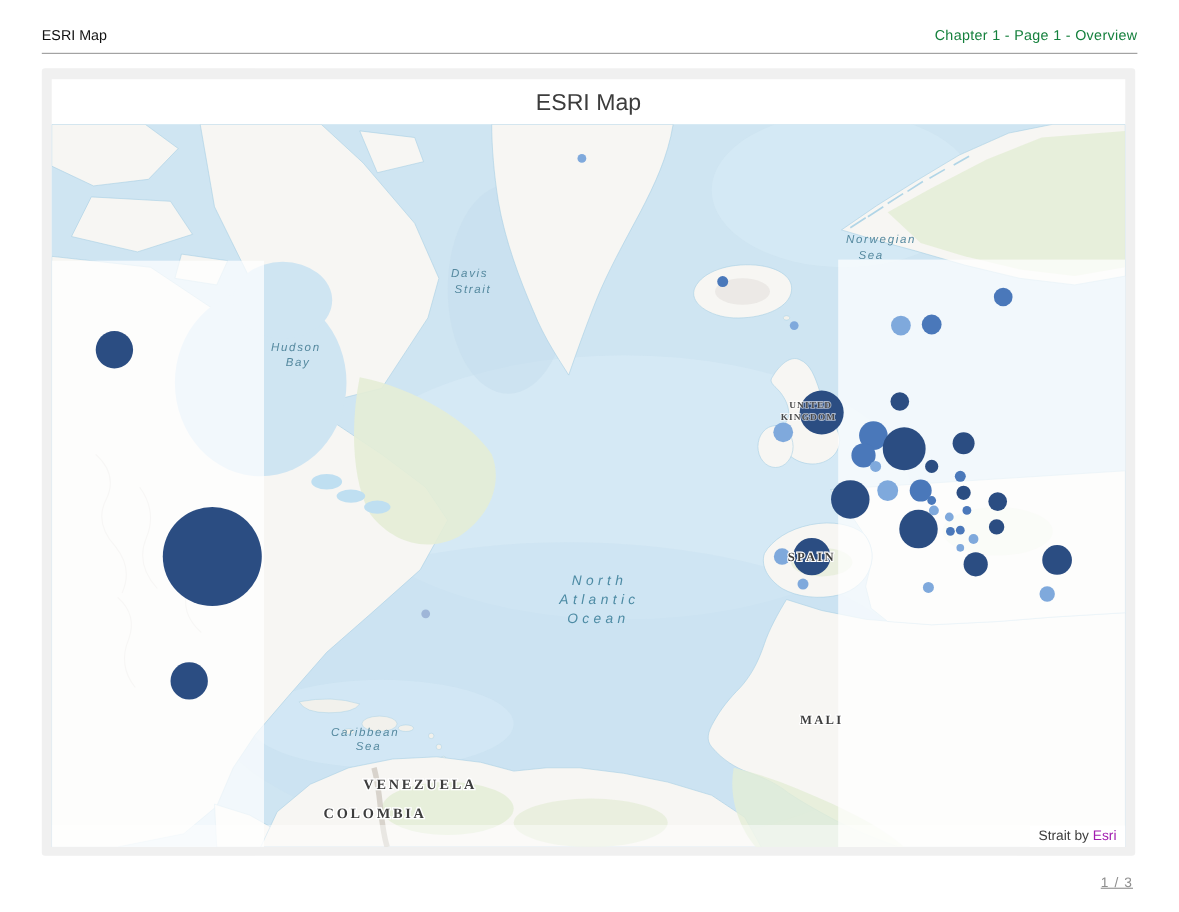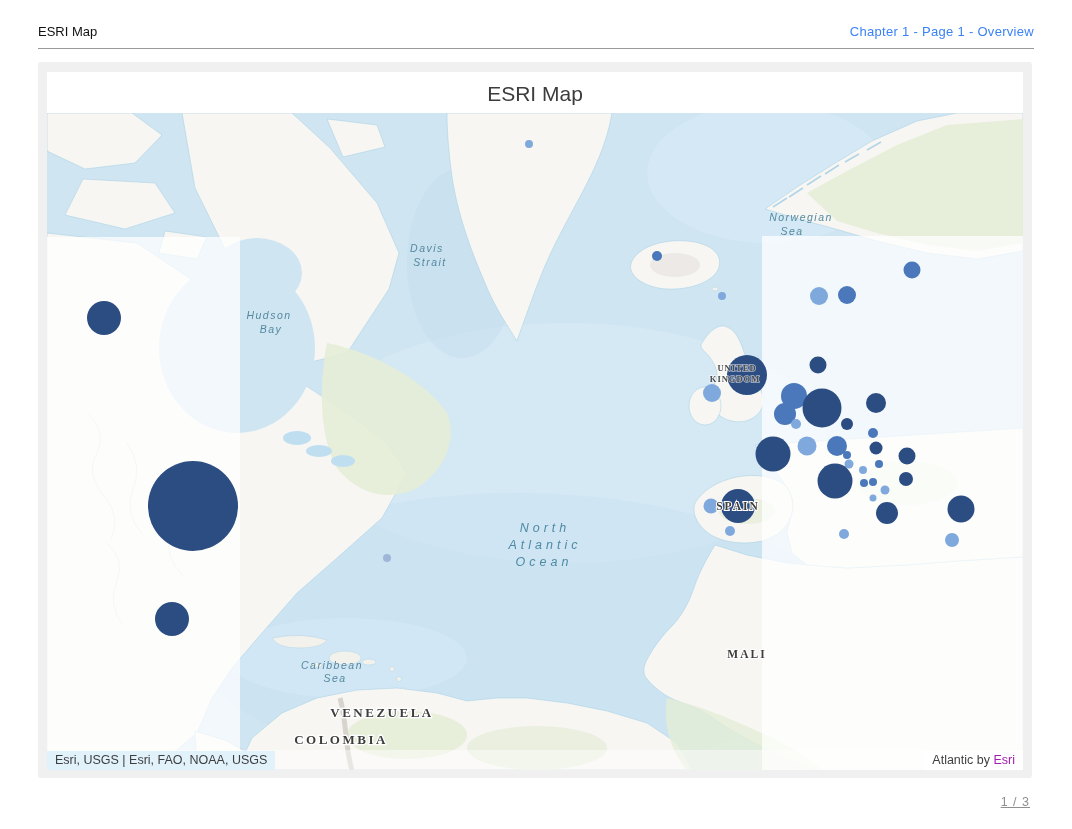--- a/index.html
+++ b/index.html
@@ -1,21 +1,21 @@
 <!DOCTYPE html>
 <html><head>
 <meta charset="utf-8">
 <style>
   html,body{margin:0;padding:0;background:#ffffff;width:1072px;height:829px;
     font-family:"Liberation Sans",sans-serif;overflow:hidden;position:relative;}
   
   .page-header{position:absolute;left:38px;right:38px;top:0;height:48px;
     border-bottom:1px solid #9a9a9a;}
   .hdr-left{position:absolute;left:0;top:24px;font-size:13px;color:#111;}
-  .hdr-right{position:absolute;right:0;top:24px;font-size:13px;color:#3b82f6;letter-spacing:.3px;}
+  .hdr-right{position:absolute;right:0;top:24px;font-size:13px;color:#15803d;letter-spacing:.3px;}
   
   .map-card{position:absolute;left:38px;top:62px;width:994px;height:716px;
     background:#f0f0f0;border-radius:3px;}
   .card-inner{position:absolute;left:9px;top:10px;width:976px;height:698px;background:#ffffff;}
   .map-title{height:41px;line-height:44px;text-align:center;font-size:21px;color:#3c3c3c;}
   .map-wrap{position:relative;width:976px;height:657px;overflow:hidden;background:#cfe5f2;}
   .map-wrap svg{position:absolute;left:0;top:0;}
   
   .attr-strip{position:absolute;left:0;right:0;bottom:0;height:20px;
     background:rgba(255,255,255,0.45);}
@@ -191,19 +191,18 @@
             <text x="335" y="604" class="lab-country">VENEZUELA</text>
             <text x="294" y="631" class="lab-country">COLOMBIA</text>
             <text x="700" y="545" class="lab-country-md">MALI</text>
             <text x="691" y="397" class="lab-country-md">SPAIN</text>
             <text x="690" y="258" class="lab-country-xs">UNITED</text>
             <text x="688" y="269" class="lab-country-xs">KINGDOM</text>
           </g>
       </svg>
 
       <div class="attr-strip"></div>
-      <div class="attr-left">Esri, USGS | Esri, FAO, NOAA, USGS</div>
-      <div class="attr-right"><span>Atlantic by </span><span class="brand">Esri</span></div>
+      <div class="attr-right"><span>Strait by </span><span class="brand">Esri</span></div>
     </div>
   </div>
 </div>
 
 <div class="page-indicator">1 / 3</div>
 
 </body></html>

